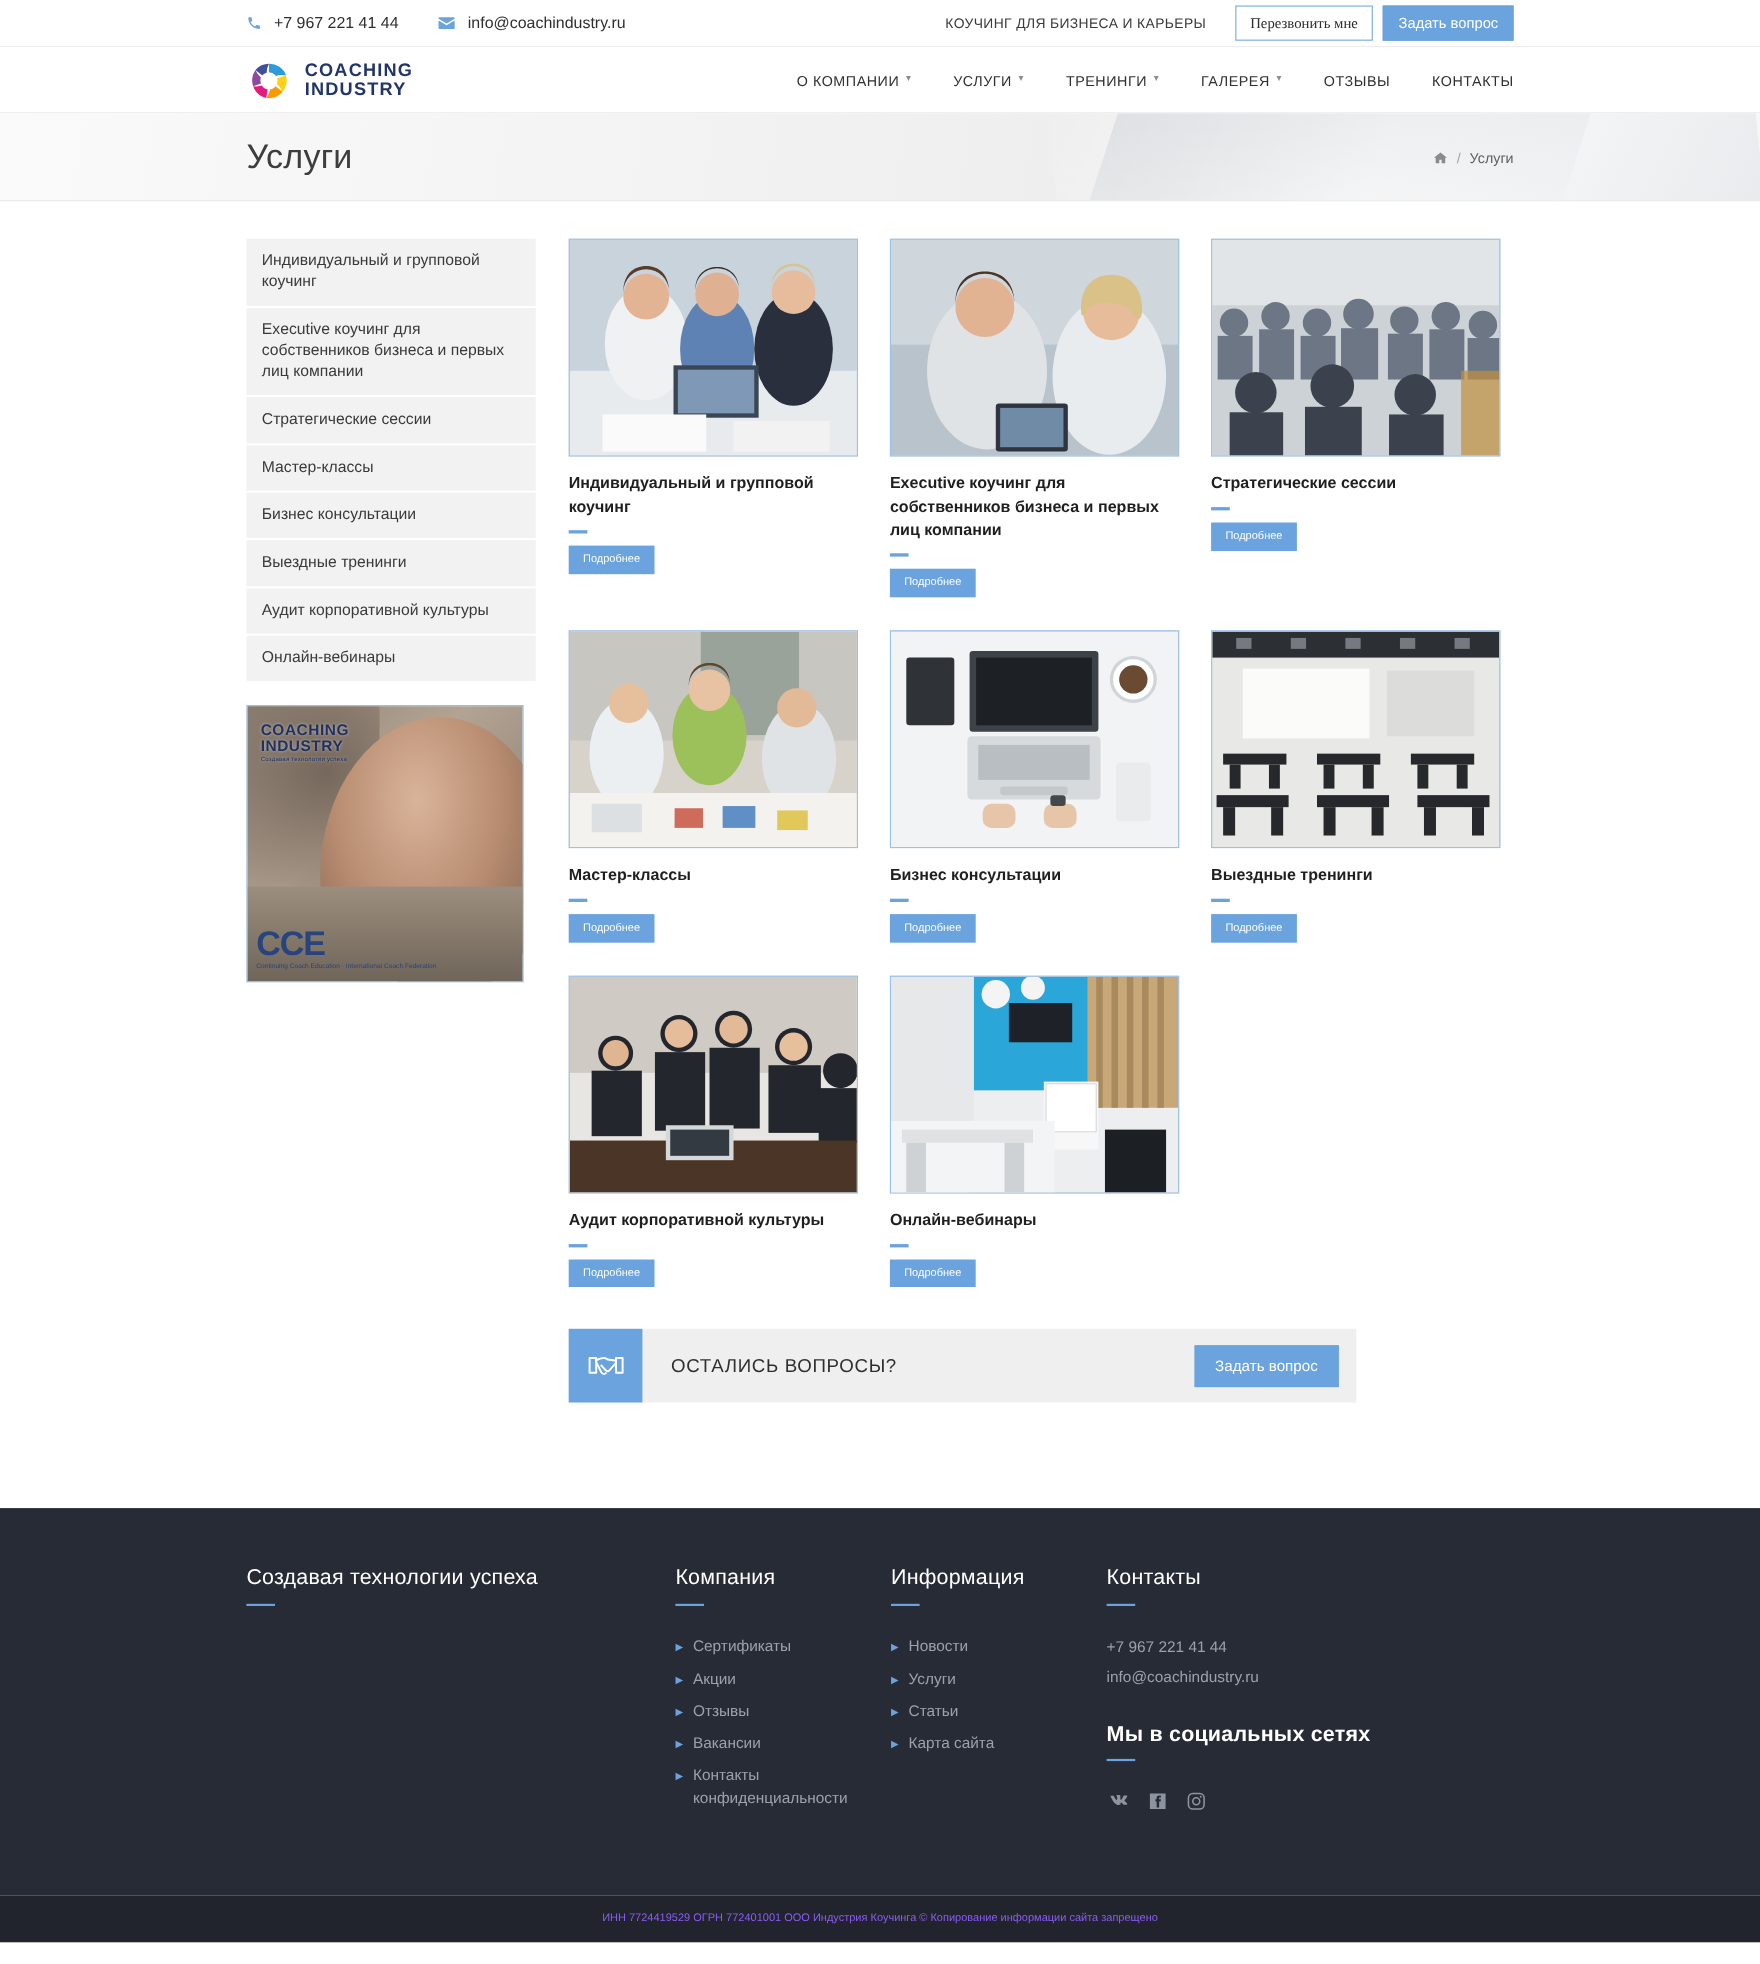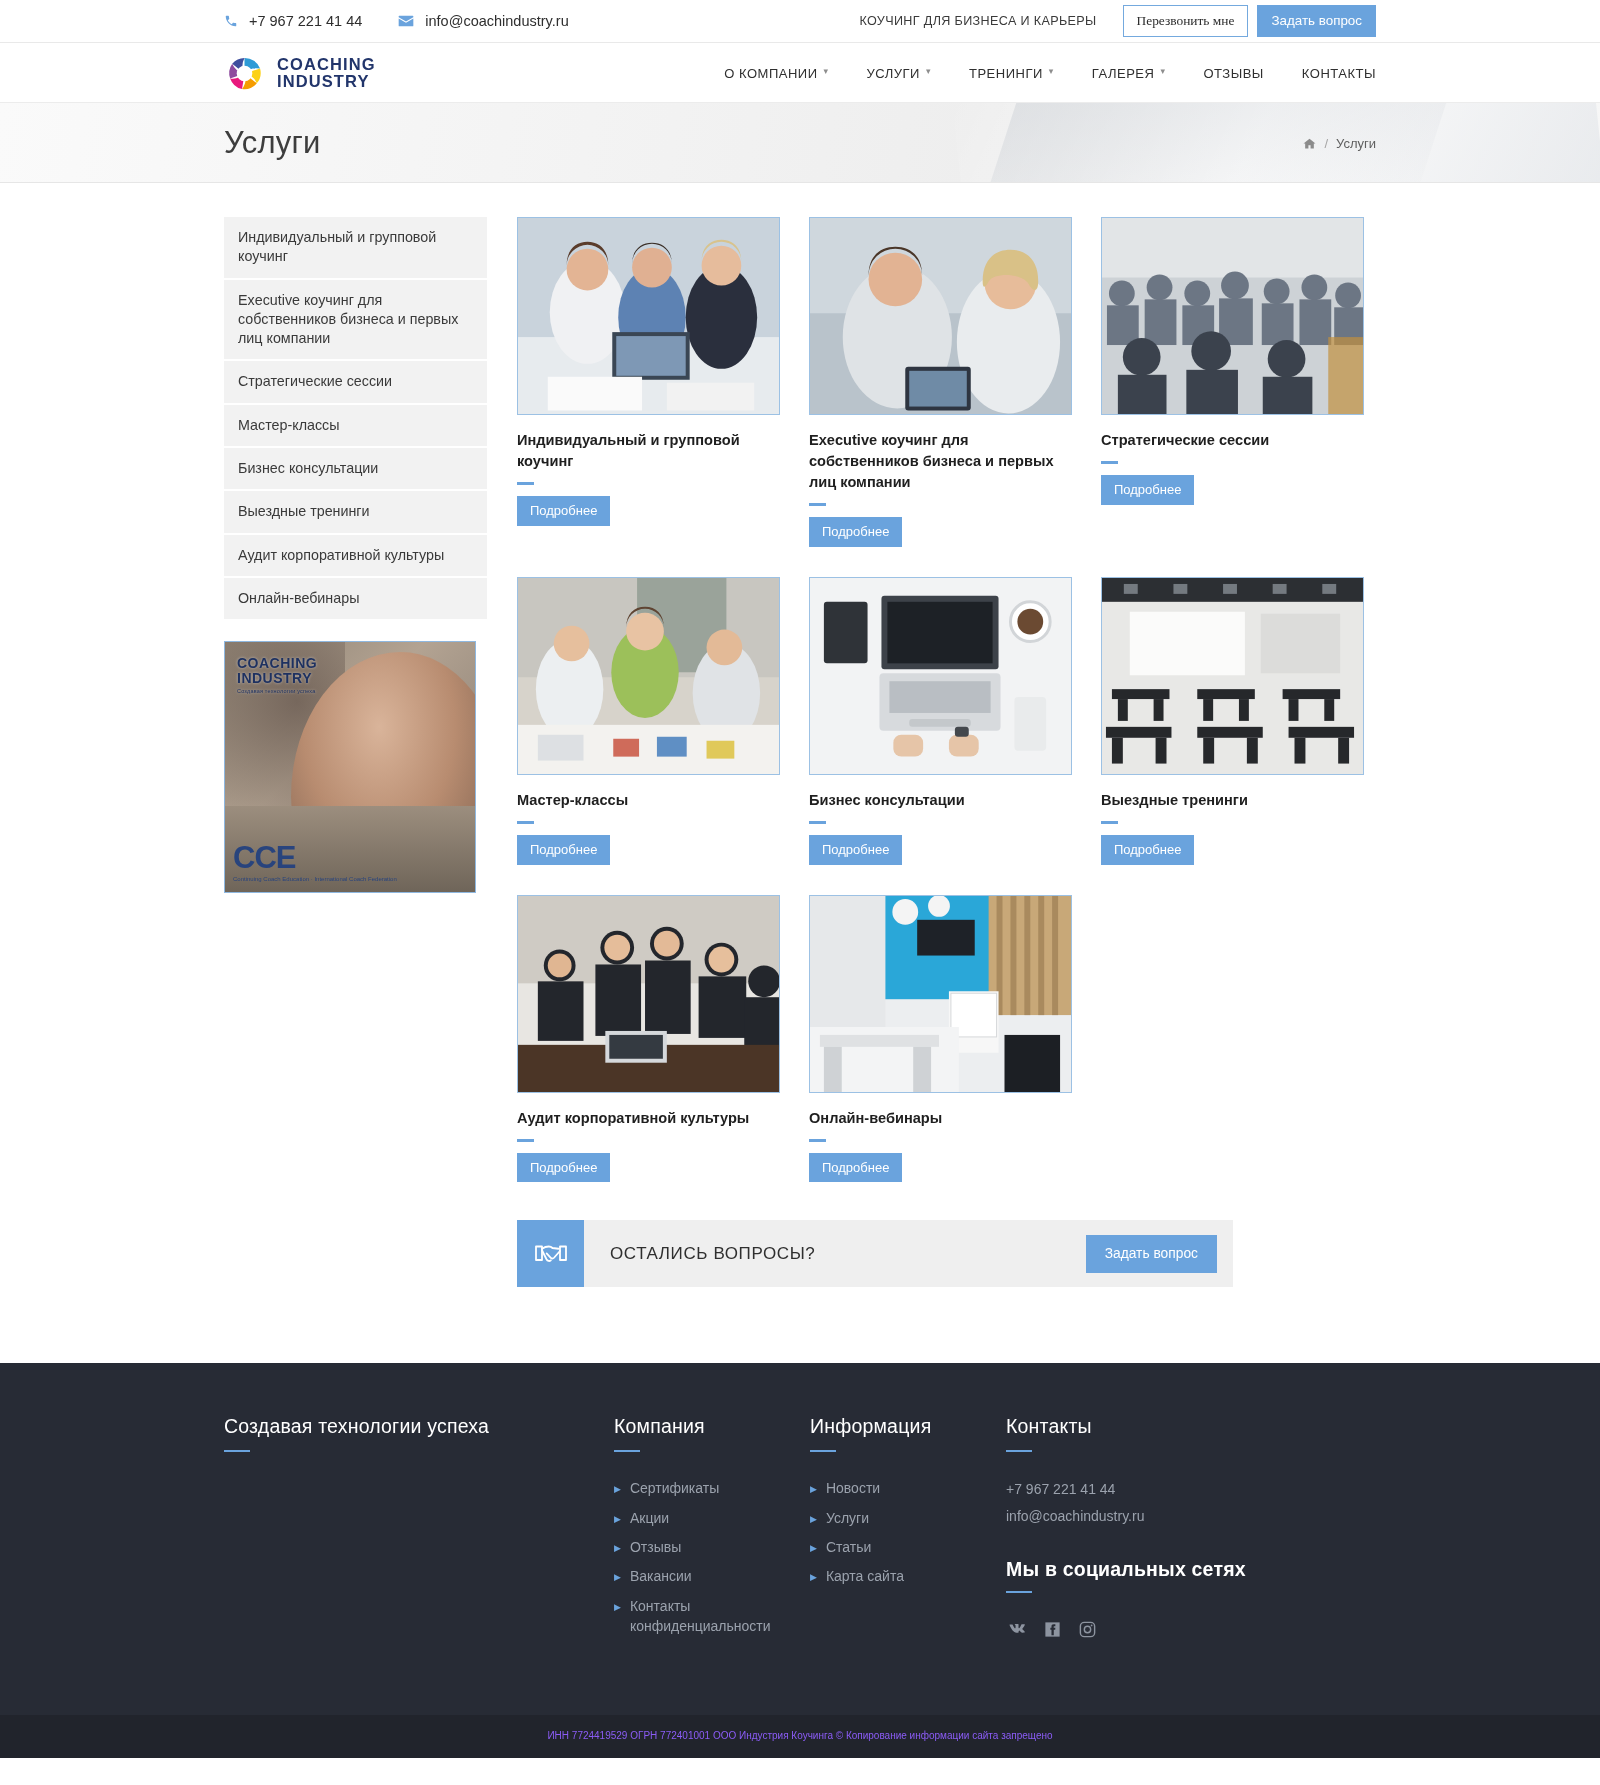--- a/index.html
+++ b/index.html
@@ -80,21 +80,21 @@
     margin: 0; font-size: 31px; font-weight: normal; color: #3d3d3d; letter-spacing: .2px;
   }
   .breadcrumb {
     margin-left: auto; display: flex; align-items: center; font-size: 13px; color: #6f6f6f;
   }
   .breadcrumb .home-ic { color: #8b8b8b; display: inline-flex; }
   .breadcrumb .sep { margin: 0 8px; color: #a5a5a5; }
   .breadcrumb .crumb-current { color: #5f5f5f; }
 
   
-  .page { display: flex; padding-top: 34px; padding-bottom: 76px; align-items: flex-start; }
+  .page { display: flex; padding-top: 34px; padding-bottom: 96px; align-items: flex-start; }
   .sidebar { width: 263px; flex: 0 0 263px; }
   .side-menu { border: 0; }
   .side-item {
     background: #f2f2f2; border-bottom: 2px solid #ffffff;
     padding: 11px 14px; font-size: 14.3px; color: #3a3a3a; line-height: 1.35;
     cursor: pointer;
   }
   .promo {
     margin-top: 20px; width: 252px; height: 252px; position: relative;
     border: 1px solid #8fb8e0; overflow: hidden; cursor: pointer;
@@ -138,21 +138,21 @@
   .card-img {
     width: 263px; height: 198px; border: 1px solid #9cc1e4; overflow: hidden; position: relative;
     cursor: pointer; background: #d7dde3;
   }
   .card-img .ph { position: absolute; inset: 0; }
   .card-title {
     margin-top: 15px; font-size: 14.6px; font-weight: bold; color: #1f1f1f; line-height: 1.45;
   }
   .card-rule { width: 17px; height: 3px; background: #6aa3dd; margin: 10px 0 11px; }
   .btn-more {
-    display: inline-block; background: #6aa3dd; color: #ffffff; font-size: 13px;
+    display: inline-block; background: #6aa3dd; color: #ffffff; font-size: 10px;
     padding: 6px 13px; border: 0; font-family: inherit; cursor: pointer; line-height: 1.35;
   }
 
   
   .cta { display: flex; align-items: center; background: #efefef; height: 67px; width: 716px; margin-top: 8px; }
   .cta-icon {
     width: 67px; height: 67px; background: #6aa3dd; display: flex; align-items: center;
     justify-content: center; flex: 0 0 67px;
   }
   .cta-text { margin-left: 26px; font-size: 17px; letter-spacing: .6px; color: #2f2f2f; }

